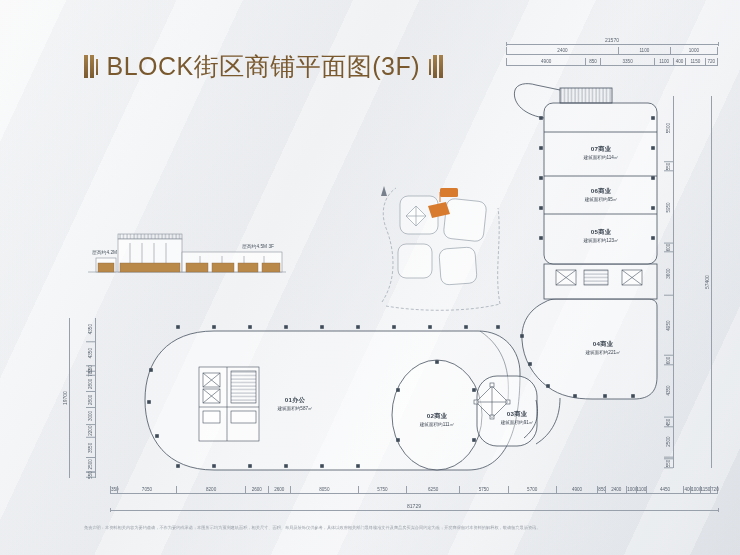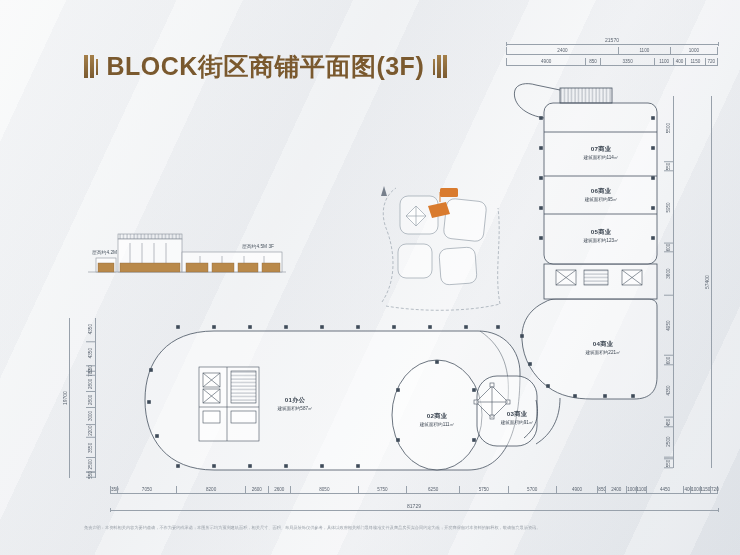--- a/index.html
+++ b/index.html
@@ -9,21 +9,21 @@
   .stage::before{content:"";position:absolute;inset:0;pointer-events:none;
     background:repeating-linear-gradient(115deg,rgba(255,255,255,.45) 0 60px,rgba(205,210,217,.18) 60px 160px);
     opacity:.55;}
   
   .title-wrap{position:absolute;left:84px;top:50px;display:flex;align-items:center;gap:9px;z-index:5;}
   .tbars{display:flex;gap:2.5px;align-items:center;}
   .tbars i{display:block;background:linear-gradient(#a5804a,#7a5a30);}
   .tbars .b1{width:3.5px;height:23px;}
   .tbars .b2{width:3.5px;height:23px;}
   .tbars .b3{width:1.5px;height:16px;}
-  .title-text{font-size:25px;font-weight:bold;color:#7a592e;letter-spacing:.5px;white-space:nowrap;}
+  .title-text{font-size:25px;font-weight:normal;color:#7a592e;letter-spacing:.5px;white-space:nowrap;}
   
   .dim-row{position:absolute;display:flex;border-bottom:.5px solid #98a1ab;z-index:4;}
   .dim-row .seg{flex:1 1 0;min-width:0;text-align:center;font-size:4.6px;color:#5b6470;
     white-space:nowrap;border-left:.5px solid #98a1ab;height:7px;line-height:7px;overflow:visible;}
   .dim-row .seg:last-child{border-right:.5px solid #98a1ab;}
   .dim-col{position:absolute;display:flex;flex-direction:column;border-right:.5px solid #98a1ab;width:9px;z-index:4;}
   .dim-col .seg{flex:1 1 0;min-height:0;border-top:.5px solid #98a1ab;font-size:4.6px;color:#5b6470;
     writing-mode:vertical-rl;transform:rotate(180deg);display:flex;align-items:center;justify-content:center;
     white-space:nowrap;overflow:visible;}
   .dim-col .seg:last-child{border-bottom:.5px solid #98a1ab;}

